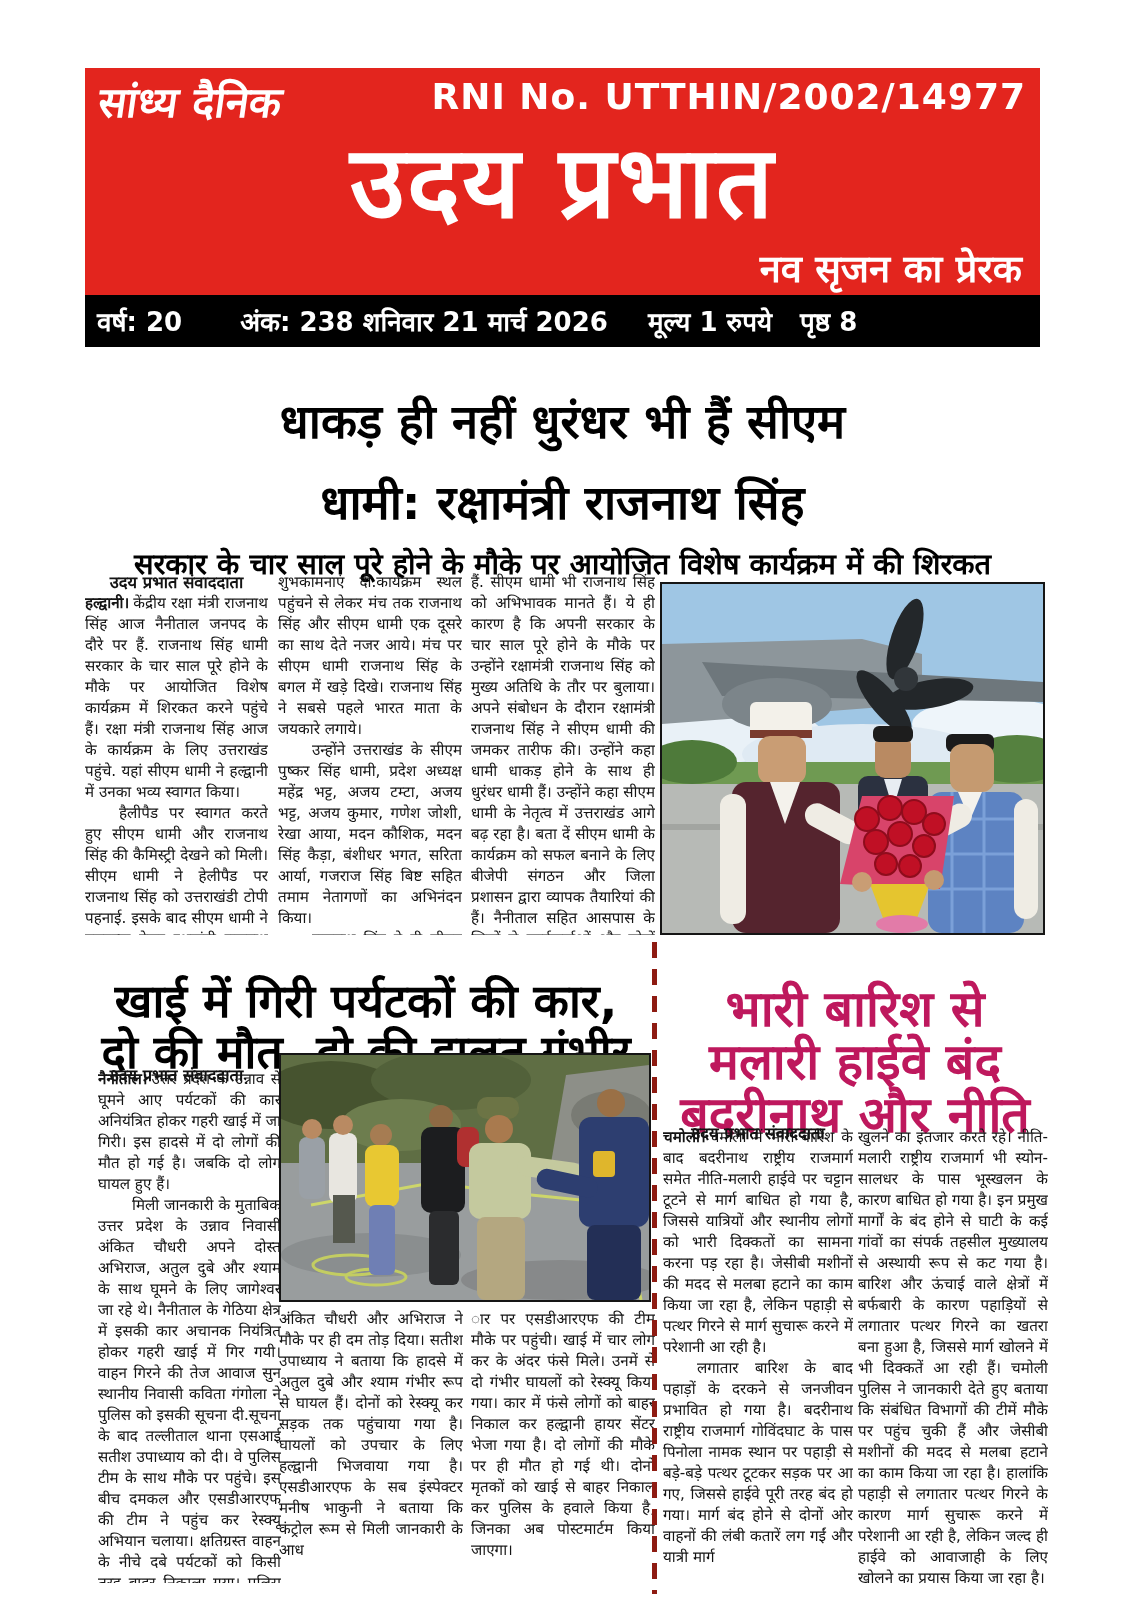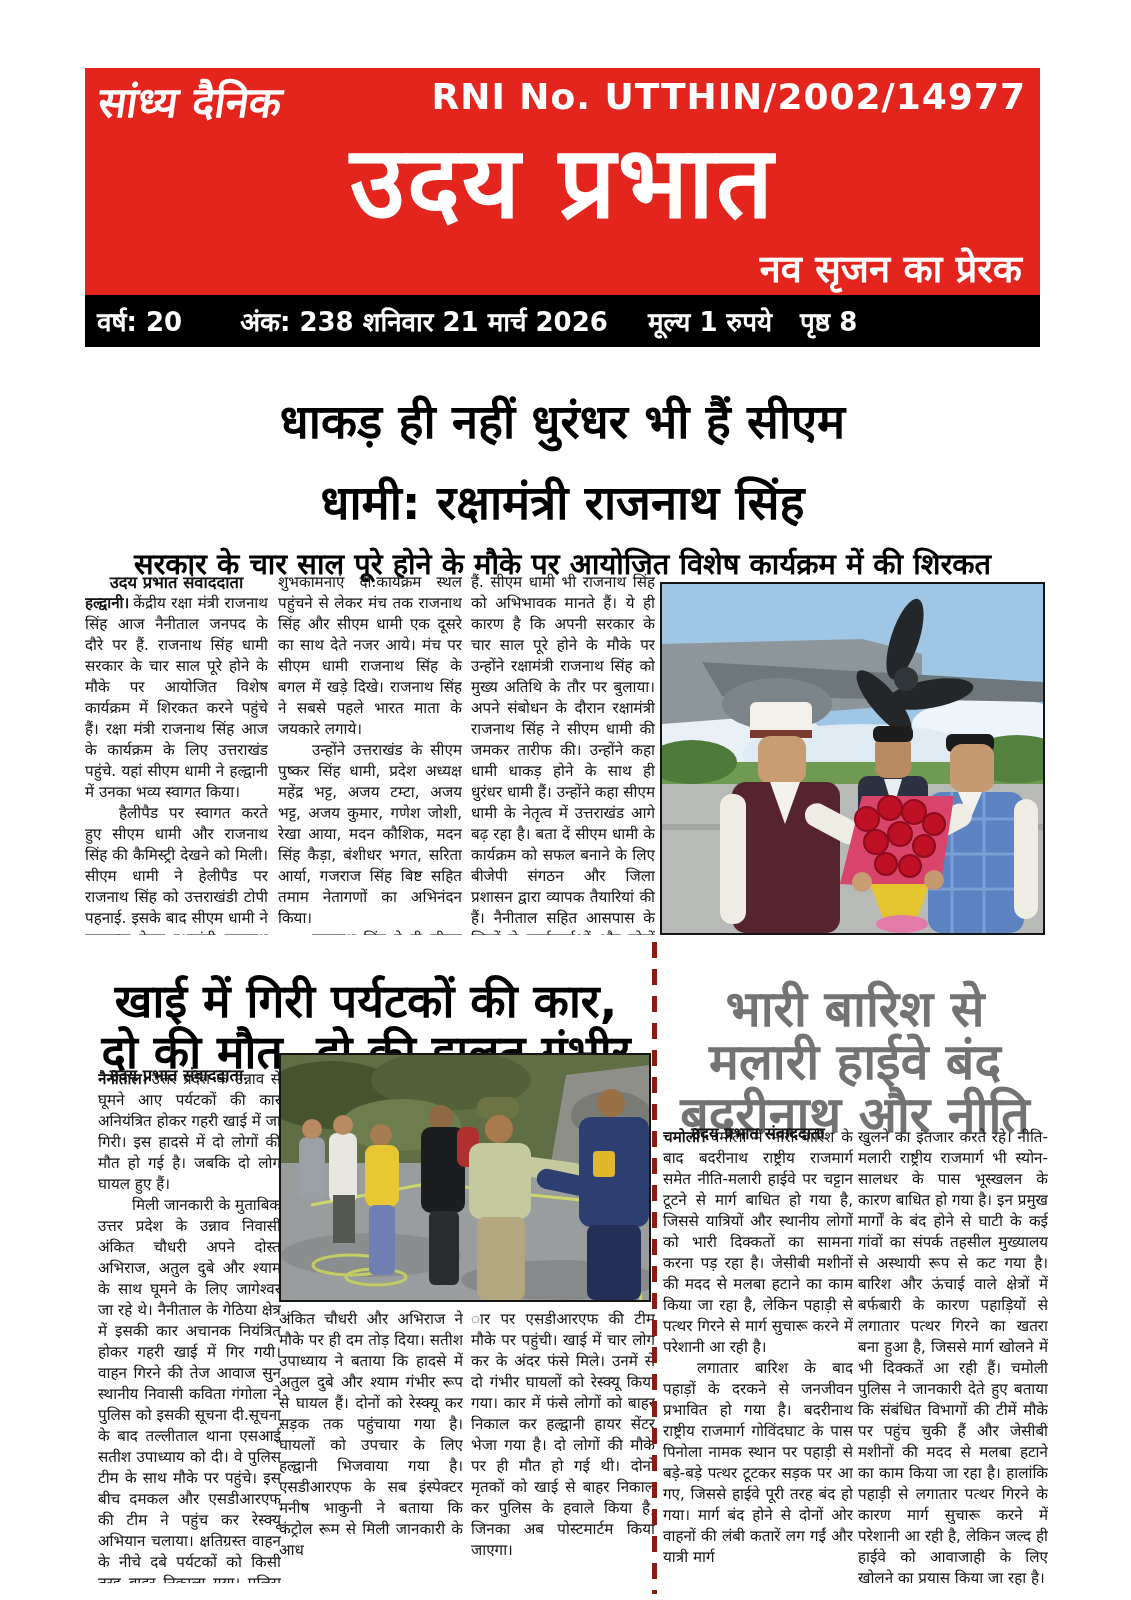--- a/index.html
+++ b/index.html
@@ -42,21 +42,21 @@
   .lead-c3{left:471px;width:184px;}
   .lead-photo{position:absolute;left:660px;top:582px;width:385px;height:353px;border:2px solid #151515;
               box-sizing:border-box;background:#9ec4e2;}
   .lead-photo svg,.rescue-photo svg{display:block;width:100%;height:100%;}
 
   
   .acc-headline{position:absolute;left:85px;top:938px;width:562px;text-align:center;color:#000;
                 font-weight:bold;font-size:46px;line-height:51px;white-space:nowrap;}
   .red-divider{position:absolute;left:652px;top:942px;width:5px;height:652px;
                background:repeating-linear-gradient(to bottom,#8e1b12 0 16px,rgba(0,0,0,0) 16px 27px);}
-  .hw-headline{position:absolute;left:663px;top:941px;width:384px;text-align:center;color:#737373;
+  .hw-headline{position:absolute;left:663px;top:941px;width:384px;text-align:center;color:#be185d;
                font-weight:bold;font-size:50px;line-height:53px;}
 
   .acc-byline{position:absolute;left:85px;top:1046px;width:183px;text-align:center;font-weight:bold;font-size:16.5px;}
   .acc-c1{left:98px;top:1069px;width:183px;height:514px;}
   .rescue-photo{position:absolute;left:279px;top:1053px;width:372px;height:249px;border:2px solid #151515;
                 box-sizing:border-box;background:#8f9294;}
   .acc-c2{left:279px;top:1309px;width:184px;height:280px;}
   .acc-c3{left:471px;top:1309px;width:184px;height:285px;}
 
   .hw-byline{position:absolute;left:663px;top:1104px;width:190px;text-align:center;font-weight:bold;font-size:16.5px;}

